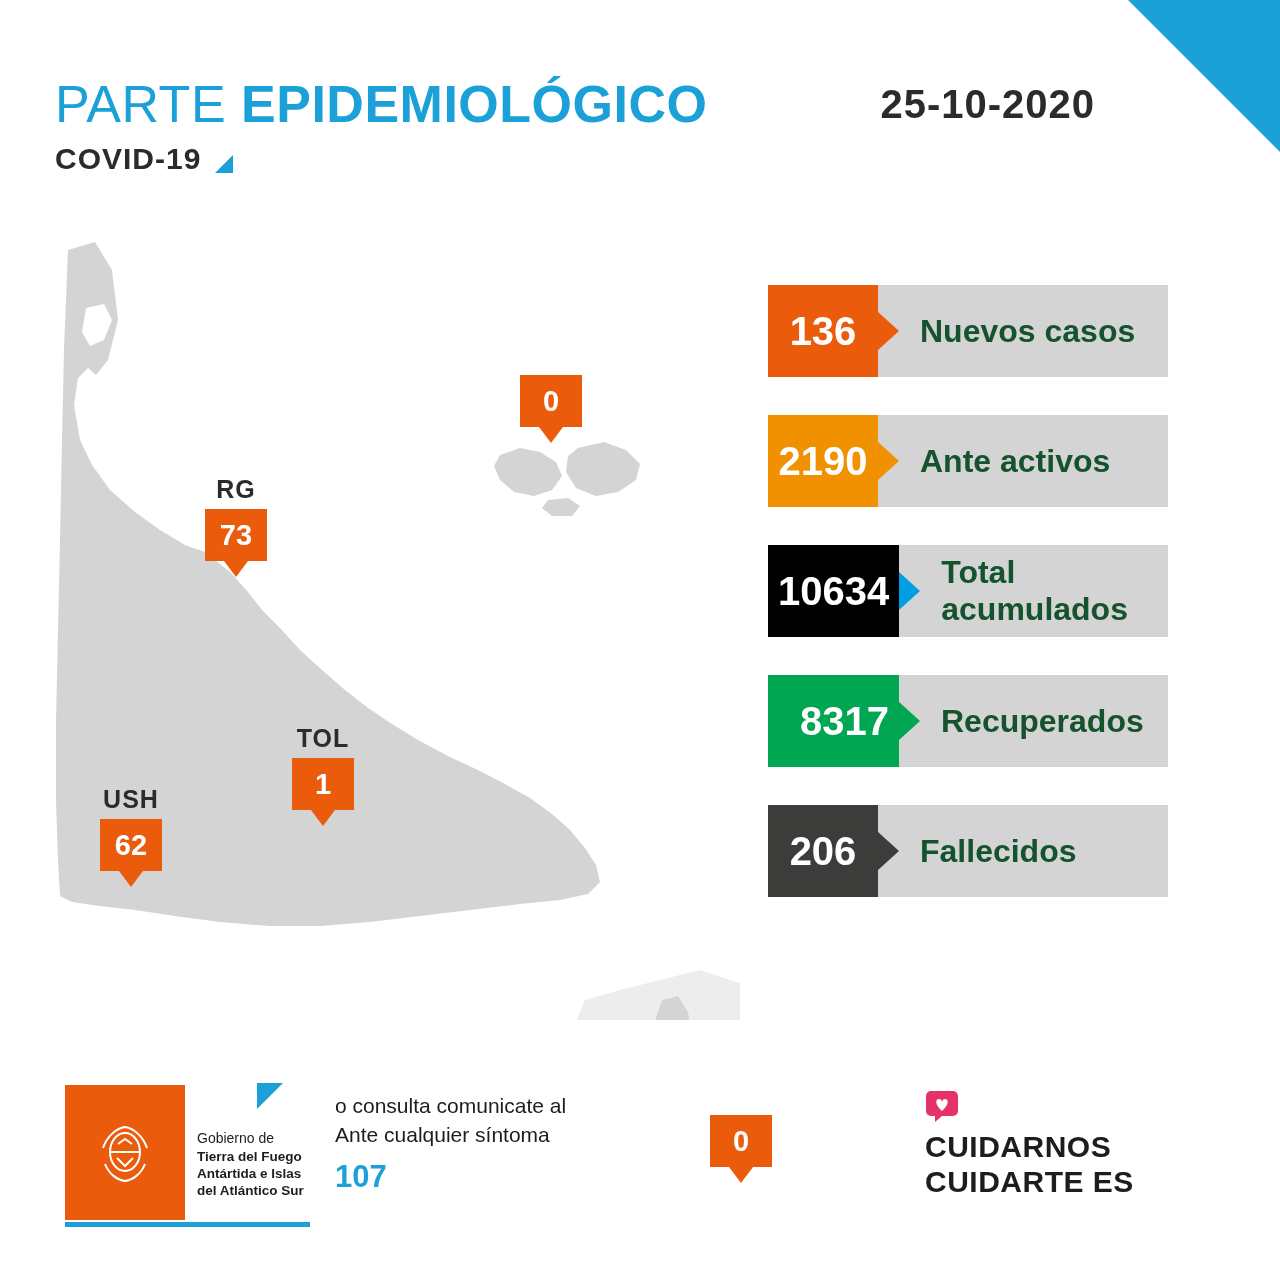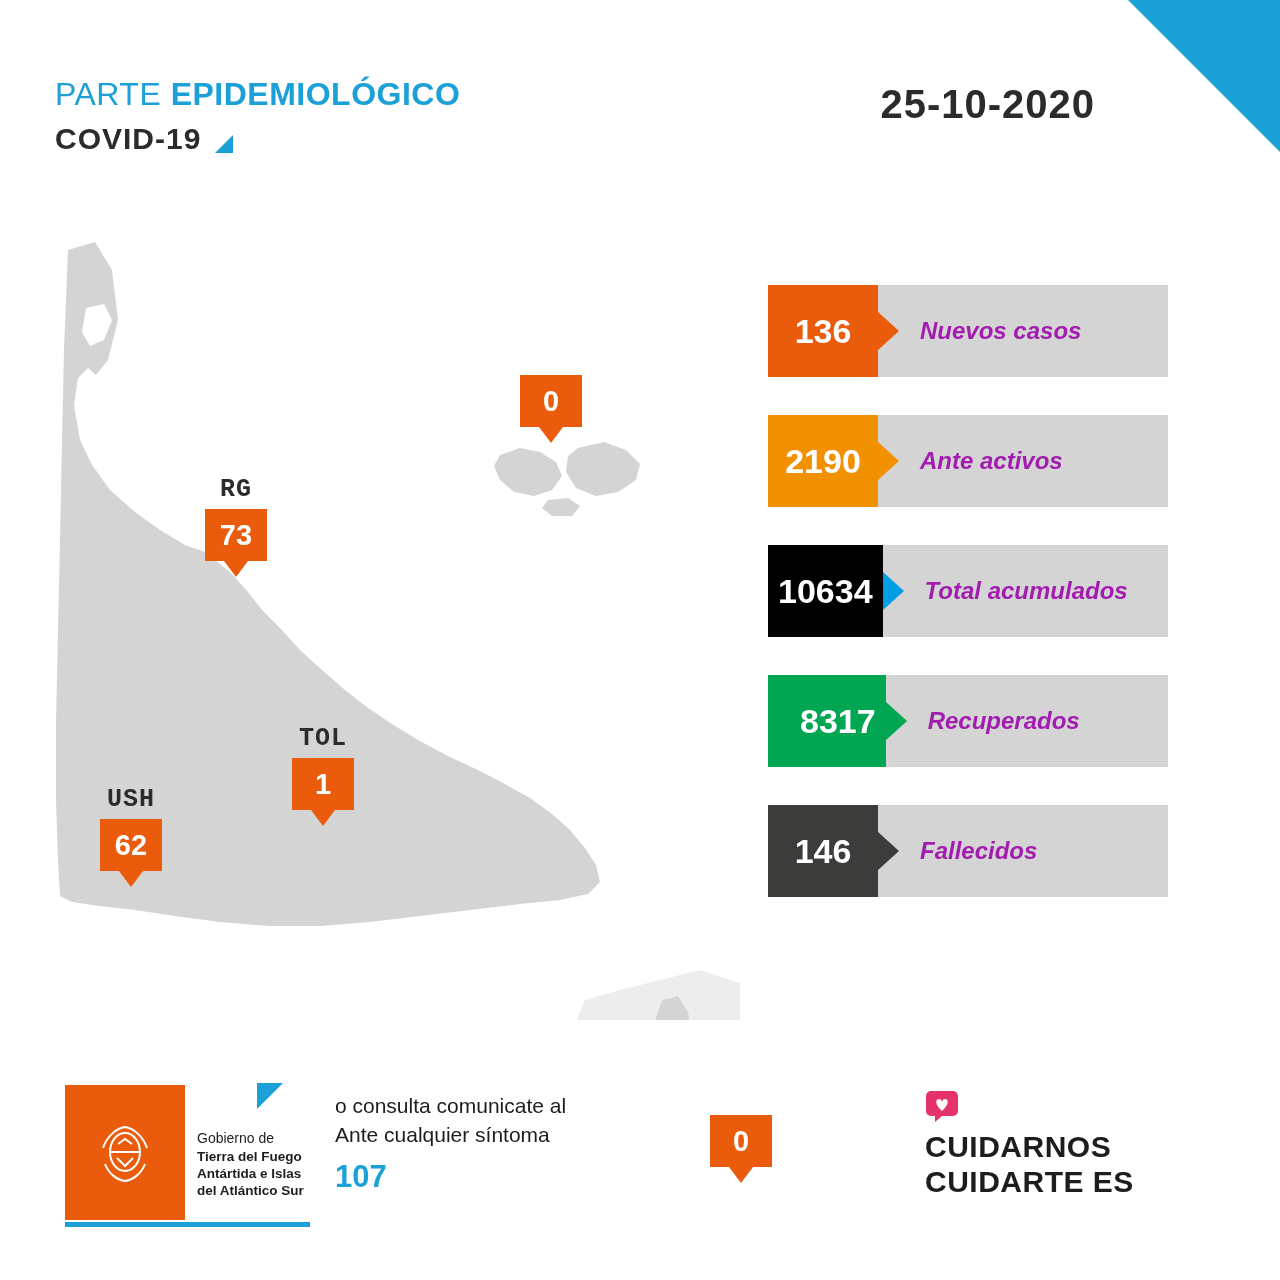--- a/index.html
+++ b/index.html
@@ -26,21 +26,21 @@
     border-left: 152px solid transparent;
   }
 
   
   .header {
     position: absolute;
     left: 55px;
     top: 78px;
   }
   .title-line1 {
-    font-size: 32px;
+    font-size: 52px;
     letter-spacing: 0.5px;
     line-height: 1;
     white-space: nowrap;
   }
   .title-parte {
     color: #1ba0d8;
     font-weight: normal;
   }
   .title-epi {
     color: #1ba0d8;
@@ -91,21 +91,20 @@
   .pin {
     position: absolute;
     text-align: center;
   }
   .pin-label {
     font-size: 25px;
     font-weight: bold;
     color: #2b2b2b;
     letter-spacing: 1px;
     margin-bottom: 5px;
-    font-family: Liberation Mono, monospace;
   }
   .pin-box {
     position: relative;
     background: #ea5b0c;
     color: #ffffff;
     font-size: 29px;
     font-weight: bold;
     min-width: 62px;
     height: 52px;
     line-height: 52px;
@@ -143,21 +142,21 @@
     display: flex;
     align-items: stretch;
     height: 92px;
     margin-bottom: 38px;
     background: #d4d4d4;
   }
   .stat-value {
     position: relative;
     min-width: 110px;
     color: #ffffff;
-    font-size: 34px;
+    font-size: 40px;
     font-weight: bold;
     display: flex;
     align-items: center;
     justify-content: center;
     padding: 0 10px;
     box-sizing: border-box;
   }
   .stat-value::after {
     content: "";
     position: absolute;
@@ -168,24 +167,23 @@
     height: 0;
     border-left: 21px solid currentColor;
     border-top: 19px solid transparent;
     border-bottom: 19px solid transparent;
   }
   .stat-label {
     flex: 1;
     display: flex;
     align-items: center;
     padding-left: 42px;
-    font-size: 24px;
-    font-weight: bold;
-    font-style: italic;
-    color: #a21caf;
+    font-size: 32px;
+    font-weight: bold;
+    color: #14532d;
   }
 
   
   .footer-logo {
     position: absolute;
     left: 65px;
     top: 1085px;
     display: flex;
     align-items: flex-start;
   }
@@ -444,21 +442,21 @@
 
   <div class="stat-row">
     <div class="stat-value" style="background:#00a651;color:#00a651;padding-left:32px;">
       <span style="color:#ffffff;">8317</span>
     </div>
     <div class="stat-label">Recuperados</div>
   </div>
 
   <div class="stat-row">
     <div class="stat-value" style="background:#3c3c3b;color:#3c3c3b;">
-      <span style="color:#ffffff;">146</span>
+      <span style="color:#ffffff;">206</span>
     </div>
     <div class="stat-label">Fallecidos</div>
   </div>
 
 </div>
 
 <div class="footer-logo">
   <div class="logo-box">
     <svg class="logo-seal" viewBox="0 0 56 62">
       <ellipse cx="28" cy="30" rx="15" ry="19" fill="none" stroke="#ffffff" stroke-width="2"></ellipse>

